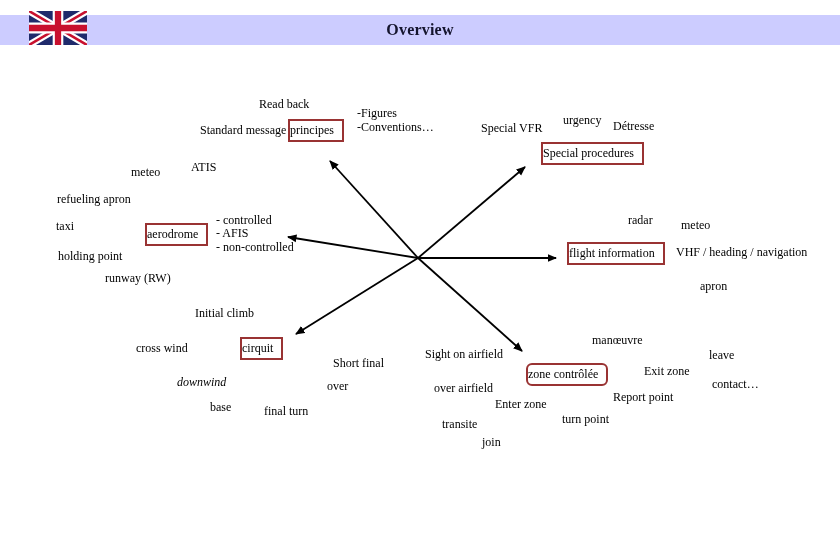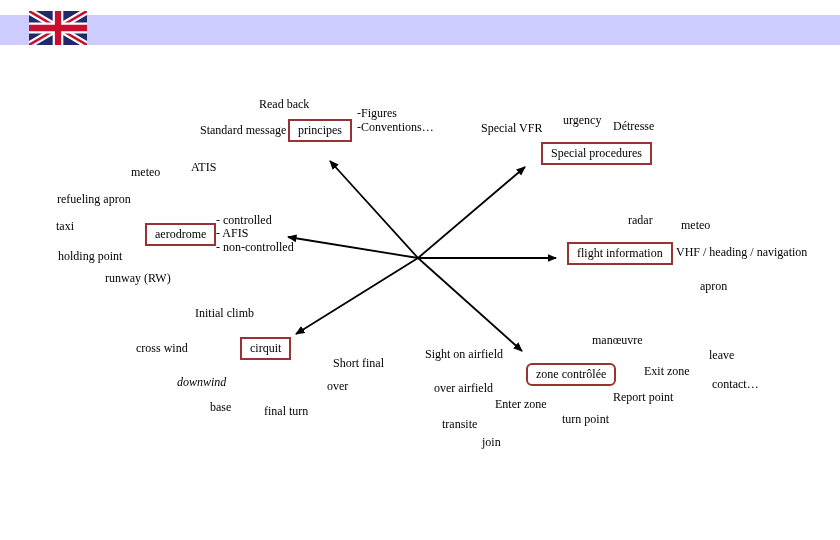--- a/index.html
+++ b/index.html
@@ -40,41 +40,42 @@
     font-size:12px;
     white-space:nowrap;
     line-height:13px;
   }
   .dbox{
     position:absolute;
     font-size:12px;
     white-space:nowrap;
     border:2px solid var(--boxborder);
     background:#ffffff;
-    padding:2px 8px 3px 8px;
+    padding:2px 8px 3px 0;
     line-height:14px;
   }
 </style>
 </head>
 <body>
 
 <div class="slide">
 
   <div class="header-bar"></div>
 
   <div class="flag">
     <svg viewBox="0 0 60 34" preserveAspectRatio="none" aria-hidden="true">
       <rect width="60" height="34" fill="#1f2a6b"></rect>
       <path d="M0,0 L60,34 M60,0 L0,34" stroke="#ffffff" stroke-width="7"></path>
       <path d="M0,0 L60,34 M60,0 L0,34" stroke="#c8102e" stroke-width="2.6"></path>
       <path d="M30,0 V34 M0,17 H60" stroke="#ffffff" stroke-width="11"></path>
       <path d="M30,0 V34 M0,17 H60" stroke="#c8102e" stroke-width="6.5"></path>
     </svg>
   </div>
 
+  <div class="slide-title">Overview</div>
 
   <svg id="arrow-svg">
     <defs>
       <marker id="ah" markerWidth="11" markerHeight="9" refX="8.5" refY="4.5" orient="auto" markerUnits="userSpaceOnUse">
         <path d="M0,0.5 L9.5,4.5 L0,8.5 z" fill="#000000"></path>
       </marker>
     </defs>
   <line x1="418" y1="258" x2="330" y2="161" marker-end="url(#ah)"></line>
       <line x1="418" y1="258" x2="525" y2="167" marker-end="url(#ah)"></line>
       <line x1="418" y1="258" x2="288" y2="237" marker-end="url(#ah)"></line>

